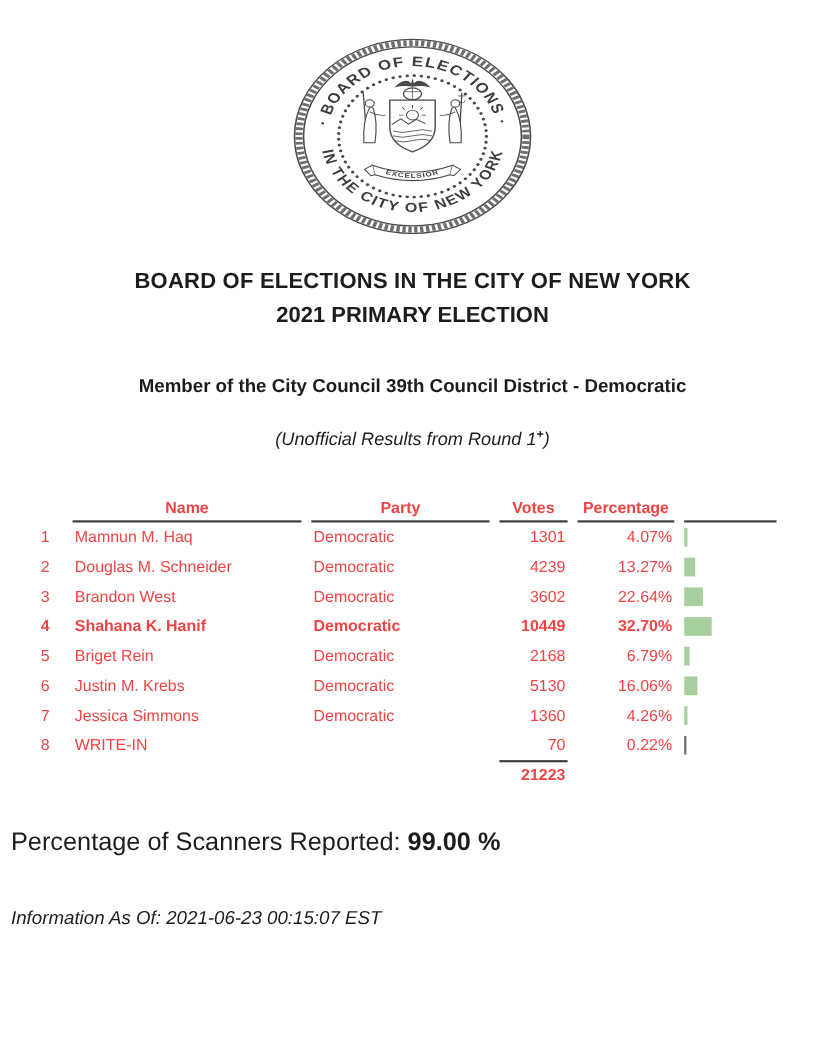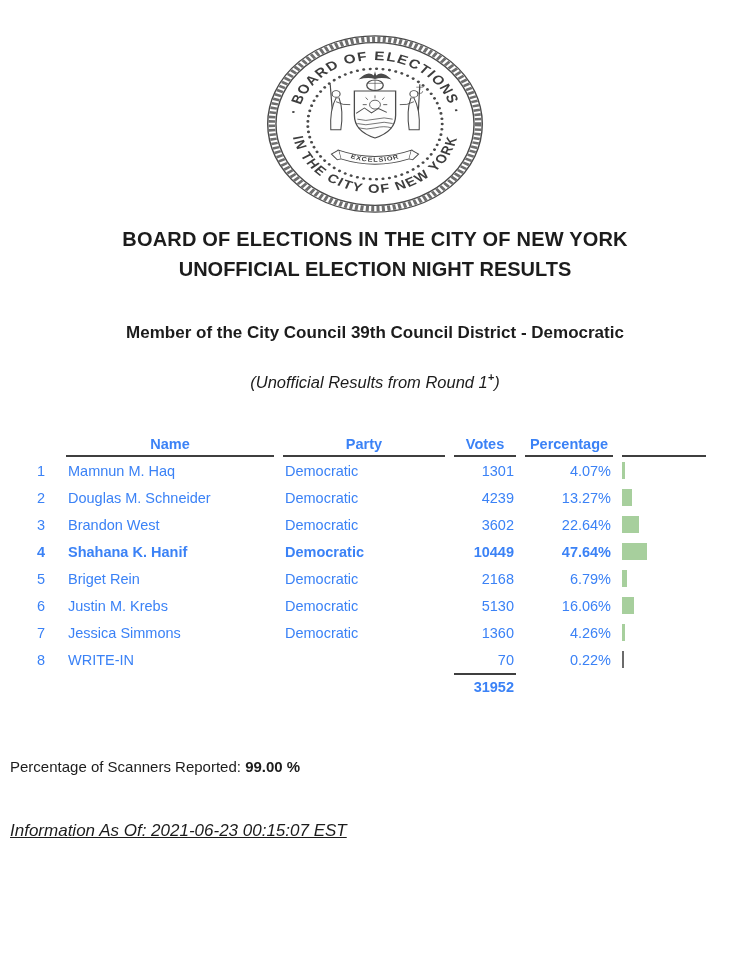--- a/index.html
+++ b/index.html
@@ -10,40 +10,40 @@
     color:#1c1c1c;
     -webkit-font-smoothing:antialiased;
   }
   .page { padding-top:32px; }
 
   
   .seal-wrap { text-align:center; }
   .seal-wrap svg { display:inline-block; }
 
   
-  .head-block { text-align:center; margin-top:8px; }
+  .head-block { text-align:center; margin-top:24px; }
   .head-org   { font-size:20px; font-weight:bold; letter-spacing:0.2px; }
   .head-elec  { font-size:20px; font-weight:bold; margin-top:8px; }
   .head-unof  { font-size:20px; font-weight:bold; margin-top:7px; }
 
   
   .nav { margin:30px 0 0 10px; font-size:19px; }
   .nav a { color:#2e2e7a; text-decoration:underline; cursor:pointer; }
   .nav .sep { color:#2b2b2b; margin:0 4px; }
 
   
   .contest-title { text-align:center; margin-top:42px; font-size:17px; font-weight:bold; }
   .contest-sub   { text-align:center; margin-top:28px; font-size:16.5px; font-style:italic; }
   .contest-sub sup { font-size:11px; font-weight:bold; }
 
   
   .results { margin:42px 0 0 26px; }
   table.results-table {
     border-collapse:separate; border-spacing:9px 0;
-    font-size:14.5px; color:#3b82f6;
+    font-size:14.5px; color:#ef4444;
   }
   th {
     font-weight:bold; text-align:center;
     border-bottom:2px solid #3f3f3f;
     padding:2px 2px 3px;
   }
   th.c-rank { border-bottom:none; width:18px; }
   th.c-name { width:204px; }
   th.c-party{ width:158px; }
   th.c-votes{ width:58px; }
@@ -56,23 +56,23 @@
   tr.bold td { font-weight:bold; }
   td.c-bar { padding:3px 0 2px; }
   .bar { height:17px; }
   .bar.tiny { background:#6b6b6b !important; }
   td.total {
     border-top:2px solid #3f3f3f;
     font-weight:bold; text-align:right; padding-top:4px;
   }
 
   
-  .scanners { margin:58px 0 0 10px; font-size:15px; }
+  .scanners { margin:34px 0 0 10px; font-size:23px; }
   .scanners b { font-weight:bold; }
-  .asof { margin:46px 0 0 10px; font-size:17px; font-style:italic;text-decoration:underline; }
+  .asof { margin:46px 0 0 10px; font-size:17px; font-style:italic; }
 </style>
 </head>
 <body>
 
 <div class="page">
 
   <div class="seal-wrap">
     <svg width="224" height="184" viewBox="0 0 190 190" preserveAspectRatio="none" aria-hidden="true">
       <g fill="none" stroke="#4a4a4a">
         <circle cx="95" cy="95" r="91" stroke-width="1.2"></circle>
@@ -111,21 +111,21 @@
       </g>
       <path id="motto" d="M 70,128.5 Q 95,139.5 120,128.5" fill="none"></path>
       <text font-size="6.2" font-weight="bold" fill="#3d3d3d" letter-spacing="0.8" font-family="Liberation Sans, sans-serif">
         <textPath href="#motto" startOffset="50%" text-anchor="middle">EXCELSIOR</textPath>
       </text>
     </svg>
   </div>
 
   <div class="head-block">
     <div class="head-org">BOARD OF ELECTIONS IN THE CITY OF NEW YORK</div>
-    <div class="head-unof">UNOFFICIAL ELECTION NIGHT RESULTS</div>
+    <div class="head-elec">2021 PRIMARY ELECTION</div>
   </div>
 
 
   <div class="contest-title">Member of the City Council 39th Council District - Democratic</div>
   <div class="contest-sub"><span>(Unofficial Results from Round 1</span><sup>+</sup><span>)</span></div>
 
   <div class="results">
     <table class="results-table">
       <thead>
         <tr>
@@ -166,21 +166,21 @@
             <td class="c-pct">22.64%</td>
             <td class="c-bar">
               <div class="bar" style="width: 17.4px; background: rgb(167, 207, 157);"></div>
             </td>
           </tr>
           <tr class="bold">
             <td class="c-rank">4</td>
             <td class="c-name">Shahana K. Hanif</td>
             <td class="c-party">Democratic</td>
             <td class="c-votes">10449</td>
-            <td class="c-pct">47.64%</td>
+            <td class="c-pct">32.70%</td>
             <td class="c-bar">
               <div class="bar" style="width: 25.2px; background: rgb(167, 207, 157);"></div>
             </td>
           </tr>
           <tr>
             <td class="c-rank">5</td>
             <td class="c-name">Briget Rein</td>
             <td class="c-party">Democratic</td>
             <td class="c-votes">2168</td>
             <td class="c-pct">6.79%</td>
@@ -217,21 +217,21 @@
             <td class="c-bar">
               <div class="bar tiny" style="width: 1.6px; background: rgb(167, 207, 157);"></div>
             </td>
           </tr>
         </tbody>
       <tfoot>
         <tr>
           <td class="c-rank"></td>
             <td class="c-name"></td>
             <td class="c-party"></td>
-          <td class="c-votes total">31952</td>
+          <td class="c-votes total">21223</td>
           <td class="c-pct"></td>
             <td class="c-bar"></td>
         </tr>
       </tfoot>
     </table>
   </div>
 
   <div class="scanners"><span>Percentage of Scanners Reported: </span><b>99.00 %</b></div>
 
   <div class="asof">Information As Of: 2021-06-23 00:15:07 EST</div>

